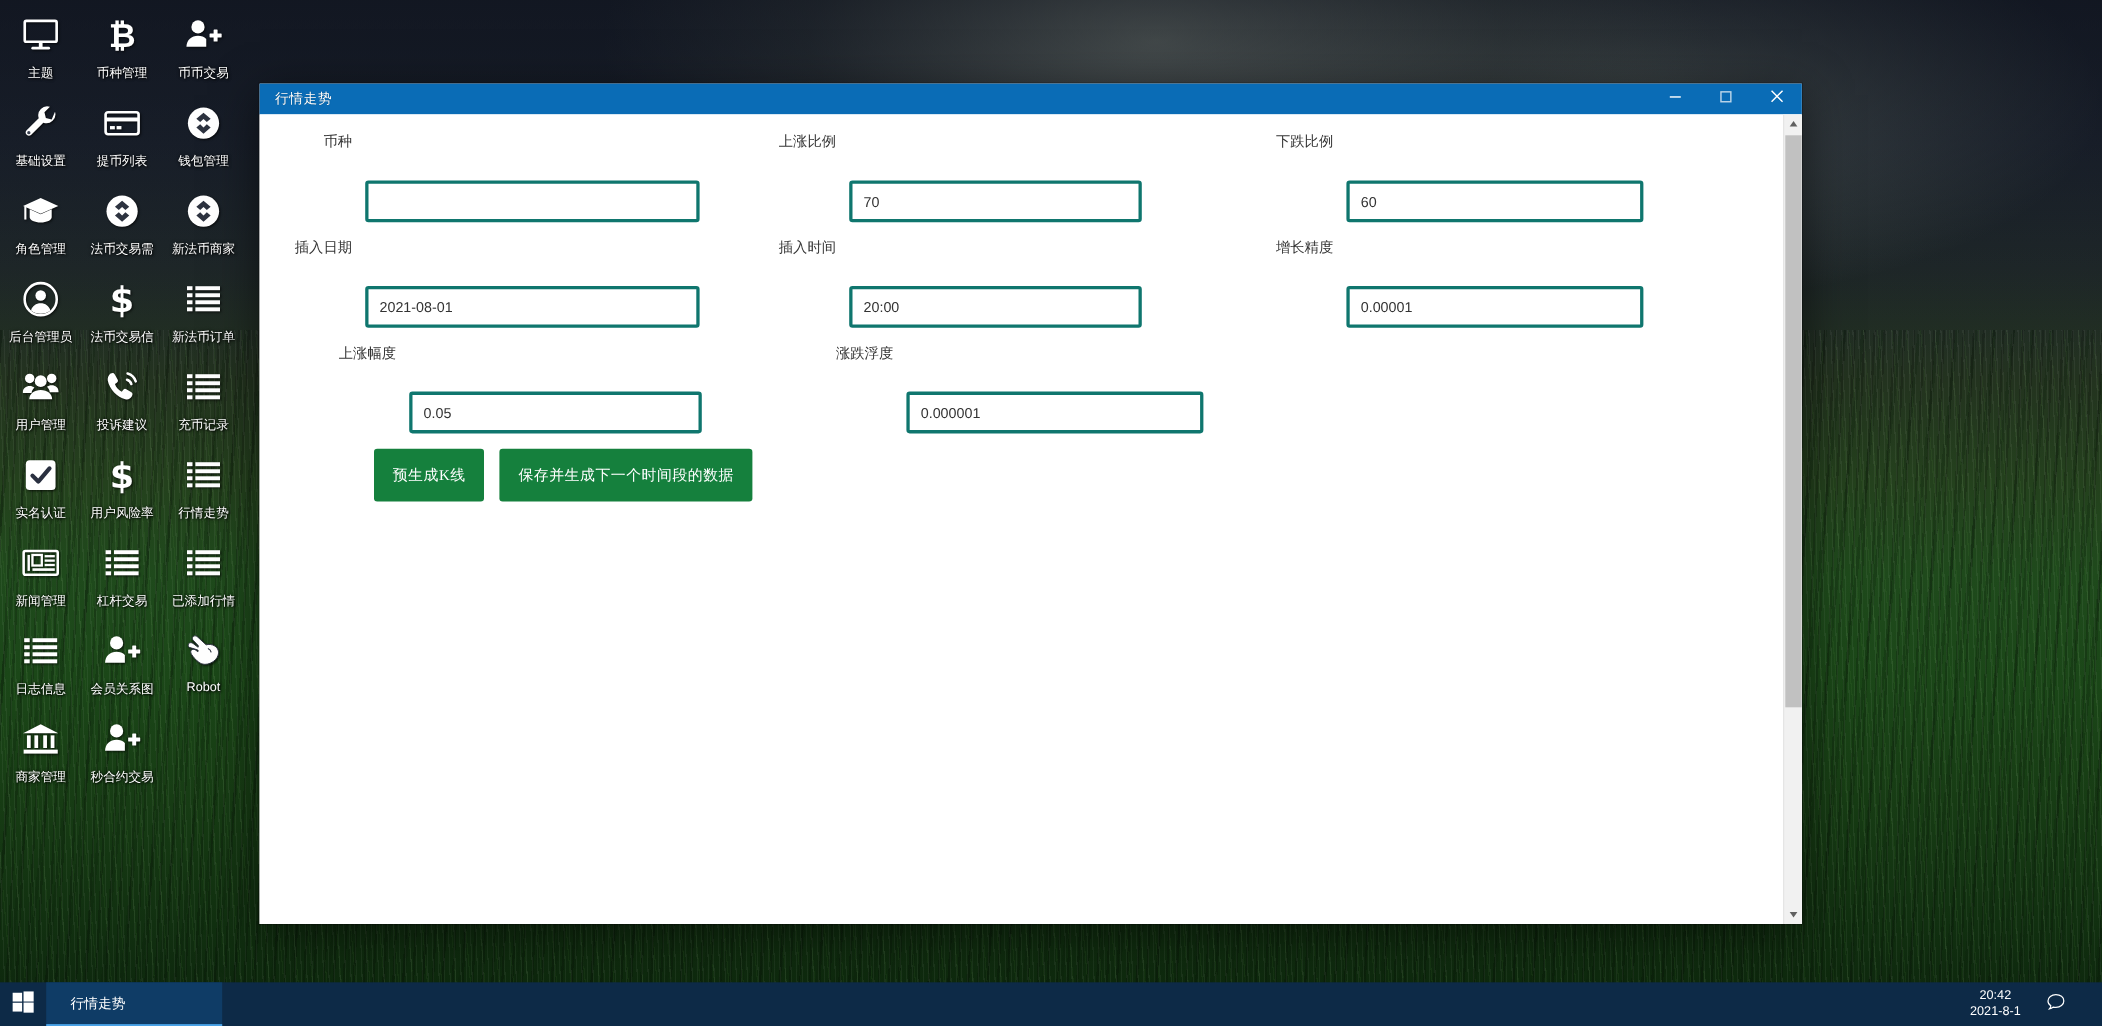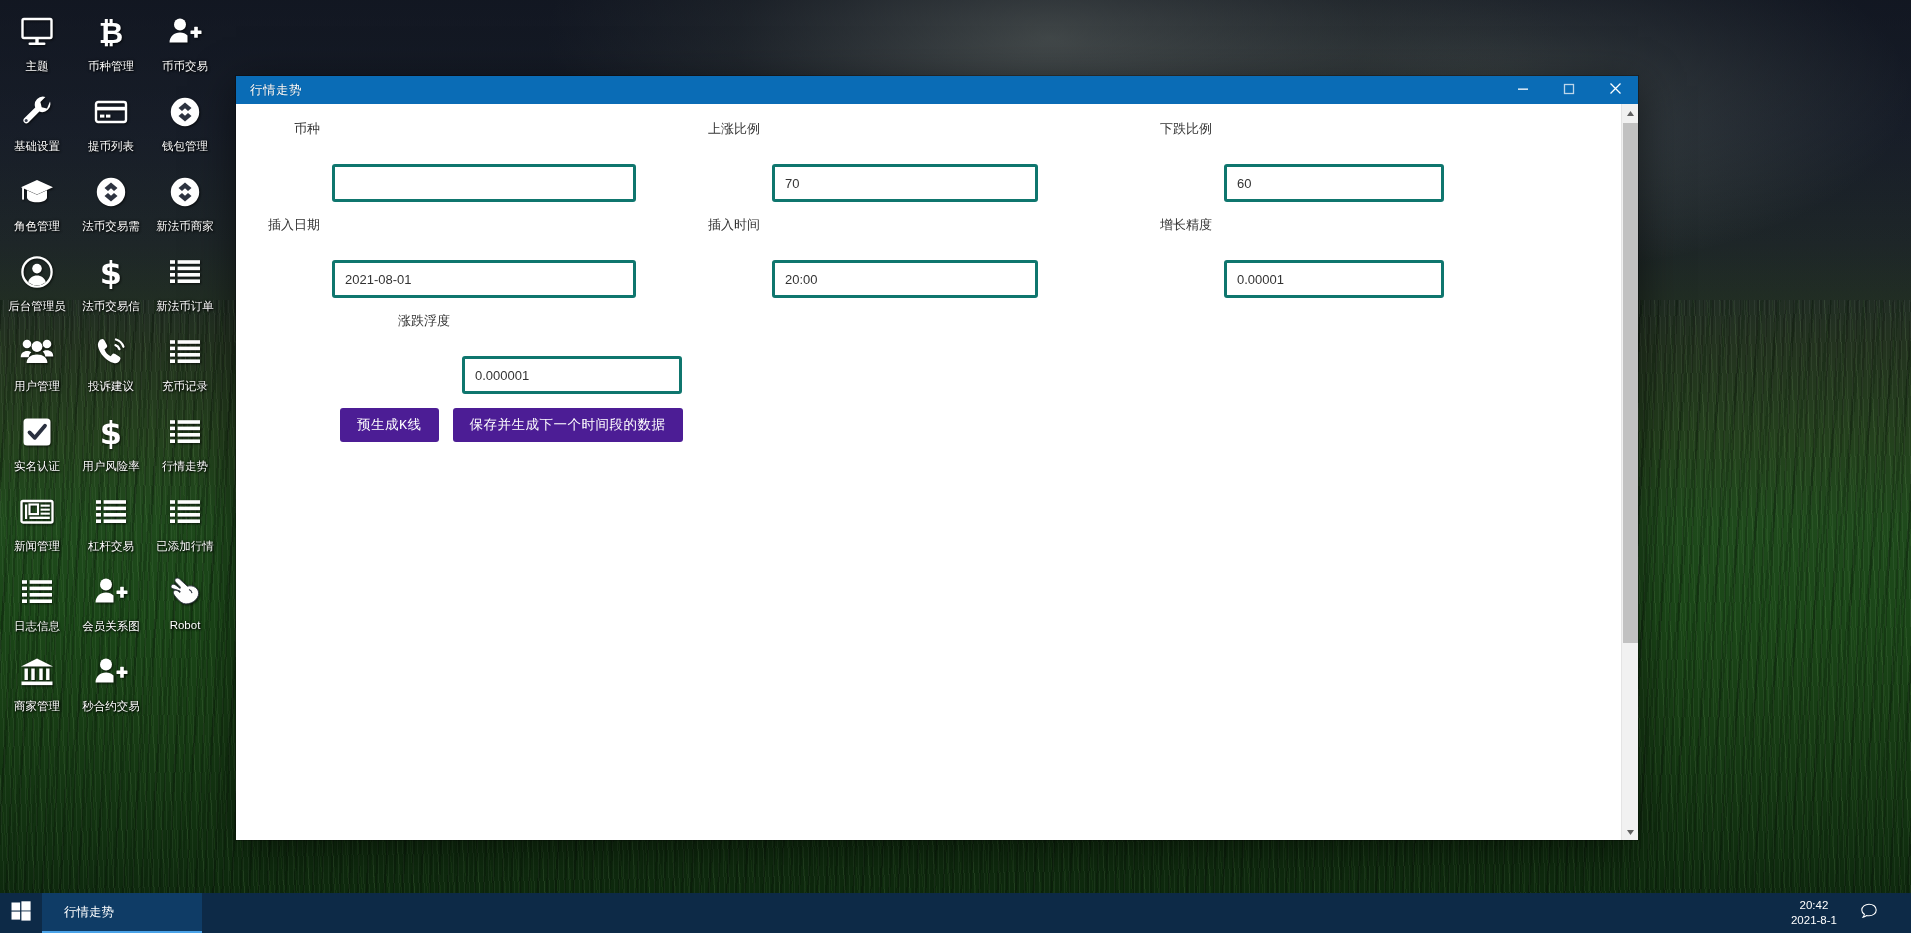--- a/index.html
+++ b/index.html
@@ -147,41 +147,41 @@
     font-family: "Liberation Sans", sans-serif;
     margin-top: 44px;
   }
 
   
   .g1 .flabel { width: 96px; }
   .g1 .finput { width: 304px; }
   .g2 .flabel { width: 96px; }
   .g2 .finput { width: 266px; }
   .g3 .flabel { width: 96px; }
-  .g3 .finput { width: 220px; }
+  .g3 .finput { width: 270px; }
 
   .spacer-a { width: 40px; }
   .spacer-b { width: 90px; }
 
   #btn-row {
     display: flex;
     margin-left: 104px;
     margin-top: 14px;
     gap: 14px;
   }
   .btn {
-    background: #4c1d95;
+    background: #15803d;
     color: #ffffff;
     border: none;
     border-radius: 3px;
-    height: 34px;
+    height: 48px;
     padding: 0 17px;
     font-size: 13.5px;
     cursor: pointer;
-    font-family: Liberation Mono, monospace;
+    font-family: Liberation Serif, serif;
     letter-spacing: 0.5px;
   }
 
   
   #vscroll {
     flex: 0 0 17px;
     width: 17px;
     background: #f1f1f1;
     border-left: 1px solid #e4e4e4;
     position: relative;
@@ -624,20 +624,24 @@
           </div>
           <div class="spacer-b"></div>
           <div class="fgroup g3">
             <div class="flabel">增长精度</div>
             <input class="finput" type="text" value="0.00001" style="">
           </div>
         </div>
 
         <div class="form-row">
           <div class="spacer-a"></div>
+          <div class="fgroup g2">
+            <div class="flabel">上涨幅度</div>
+            <input class="finput" type="text" value="0.05" style="">
+          </div>
           <div class="spacer-b"></div>
           <div class="fgroup g3">
             <div class="flabel">涨跌浮度</div>
             <input class="finput" type="text" value="0.000001" style="">
           </div>
         </div>
 
         <div id="btn-row">
           <button class="btn">预生成K线</button>
           <button class="btn">保存并生成下一个时间段的数据</button>

